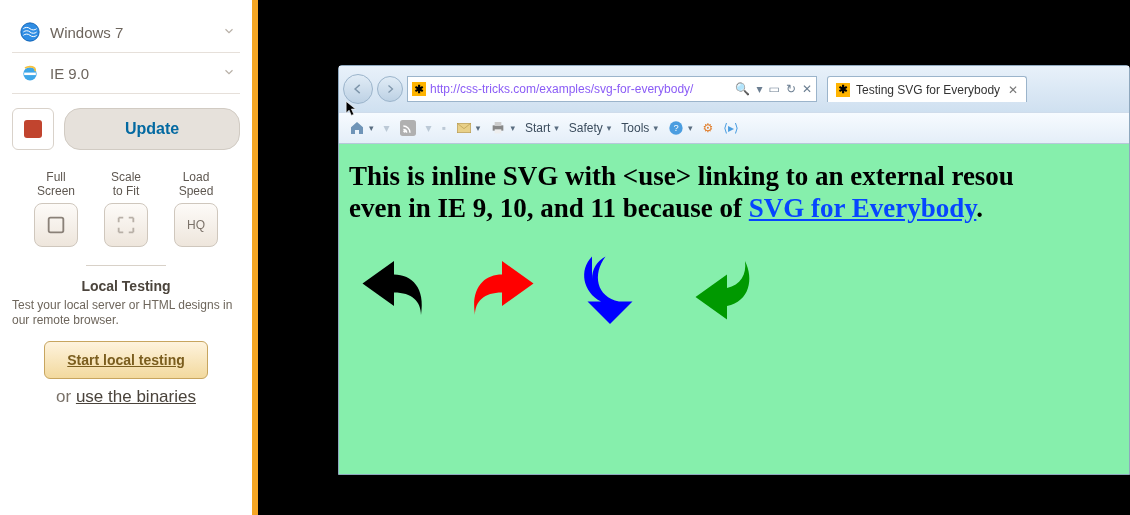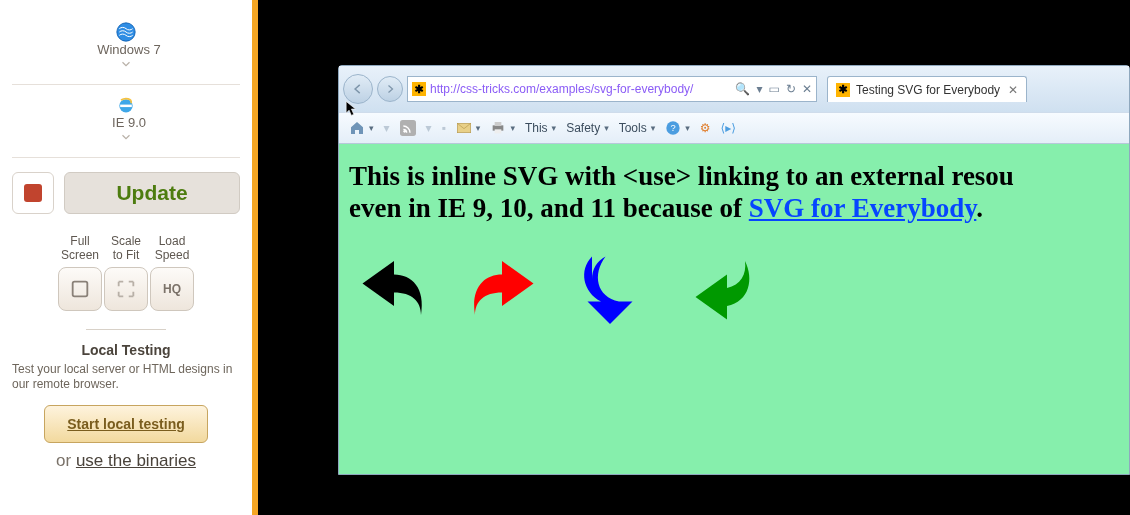--- a/index.html
+++ b/index.html
@@ -18,22 +18,21 @@
   padding: 12px;
   display: flex;
   flex-direction: column;
 }
 .selector-row {
   display: flex;
   align-items: center;
   padding: 10px 4px;
   border-bottom: 1px solid #e6e0da;
   color: #6d655d;
-  font-size: 13px;
-  flex-direction: column;
+  font-size: 15px;
 }
 .selector-row .icon-slot {
   width: 28px;
   display: flex;
   align-items: center;
   justify-content: center;
 }
 .selector-row .label { flex: 1; padding-left: 6px; }
 .selector-row .chev { color: #b8b0a7; }
 .selector-row:last-of-type { border-bottom: none; }
@@ -44,41 +43,41 @@
   border-radius: 6px;
   display: flex; align-items: center; justify-content: center;
 }
 .stop-btn .square {
   width: 18px; height: 18px; background: #c1442e; border-radius: 3px;
 }
 .update-btn {
   flex: 1;
   background: #e6e1db;
   border: 1px solid #d1cbc3;
-  border-radius: 6px;
-  color: #4d7c0f;
+  border-radius: 16px;
+  color: #0369a1;
   font-weight: bold;
-  font-size: 21px;
+  font-size: 16px;
 }
 .tool-row {
-  display: flex; justify-content: center; gap: 2px;
+  display: flex; justify-content: center; gap: 26px;
   margin-top: 20px;
 }
 .tool {
   display: flex; flex-direction: column; align-items: center;
   font-size: 12px; color: #5e5750;
 }
 .tool .tlabel { text-align: center; line-height: 1.2; margin-bottom: 4px; }
 .tool .tbox {
   width: 44px; height: 44px;
   border: 1px solid #cfc7bd;
   border-radius: 8px;
   background: linear-gradient(#fdfbf8,#eee6dc);
   display: flex; align-items: center; justify-content: center;
-  font-weight: bold; color: #7b7269; text-align: center;
+  font-weight: normal; color: #7b7269; text-align: center;
 }
 .divider { width: 80px; height: 1px; background: #d8d1c8; margin: 18px auto 12px; }
 .local-title { text-align: center; font-weight: bold; font-size: 14px; color: #4b443c; }
 .local-desc { font-size: 12px; color: #6e665c; margin-top: 4px; line-height: 1.3; }
 .start-local {
   display: block; margin: 12px auto 0;
   padding: 10px 22px;
   border: 1px solid #c7a55f;
   background: linear-gradient(#fef3dd,#f2d99e);
   border-radius: 6px;
@@ -335,21 +334,21 @@
             <path d="M2 5l10 8 10-8" stroke="#b89a4e" fill="none"></path>
           </svg>
         </span>
       <span class="mi drop">
           <svg class="tiny-icon" viewBox="0 0 24 24">
             <rect x="4" y="8" width="16" height="8" fill="#888"></rect>
             <rect x="7" y="3" width="10" height="6" fill="#ccc"></rect>
             <rect x="7" y="14" width="10" height="6" fill="#eee"></rect>
           </svg>
         </span>
-      <span class="mi drop">This</span>
+      <span class="mi drop">Start</span>
       <span class="mi drop">Safety</span>
       <span class="mi drop">Tools</span>
       <span class="mi drop">
           <svg class="tiny-icon" viewBox="0 0 24 24">
             <circle cx="12" cy="12" r="10" fill="#4b9de0"></circle>
             <text x="12" y="17" text-anchor="middle" fill="#fff" font-size="14" font-family="Arial">?</text>
           </svg>
         </span>
       <span class="mi" style="color:#e07d2b">⚙</span>
       <span class="mi" style="color:#4b9de0">⟨▸⟩</span>

